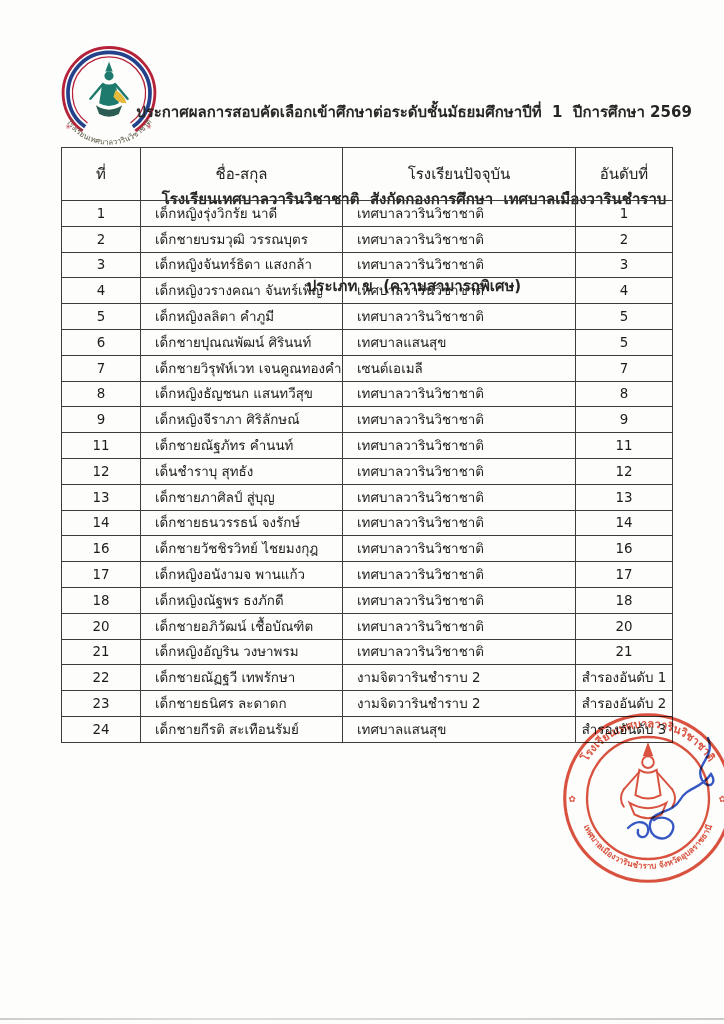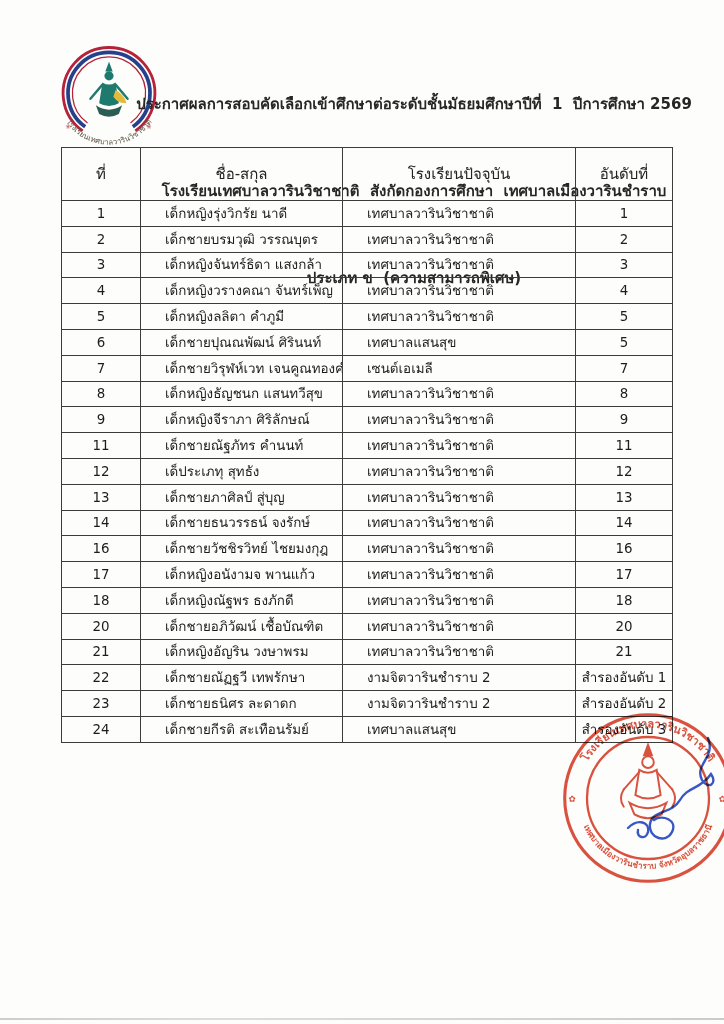--- a/index.html
+++ b/index.html
@@ -4,32 +4,32 @@
 <style>
   html,body{margin:0;padding:0;}
   body{background:#e8e8e8;font-family:"DejaVu Sans","Liberation Sans",sans-serif;}
   .page{
     position:relative;width:724px;height:1024px;margin:0 auto;
     background:#fdfdfb;overflow:hidden;color:#1e1e1e;
   }
   
   .logo{position:absolute;left:54px;top:42px;width:110px;height:118px;}
   .title-block{
-    position:absolute;left:126px;top:32px;width:576px;
+    position:absolute;left:126px;top:40px;width:576px;
     text-align:center;font-weight:700;font-size:15px;line-height:29px;
     color:#262624;white-space:pre-wrap;
   }
   
   .table-wrap{position:absolute;left:61px;top:147px;}
   table{border-collapse:collapse;table-layout:fixed;width:611px;}
   th,td{border:1px solid #3c3c3c;overflow:hidden;white-space:nowrap;}
   thead th{height:50px;font-weight:500;font-size:15px;text-align:center;color:#222;}
   tbody td{height:24.8px;font-size:13.4px;vertical-align:middle;color:#1c1c1c;padding:0;}
   td.c-no,td.c-rank{text-align:center;}
-  td.c-name,td.c-school{padding-left:24px;text-align:left;}
+  td.c-name,td.c-school{padding-left:14px;text-align:left;}
   
   .stamp{position:absolute;left:556px;top:706px;width:184px;height:184px;
          mix-blend-mode:multiply;opacity:.92;pointer-events:none;}
   .signature{position:absolute;left:592px;top:726px;width:140px;height:150px;
          mix-blend-mode:multiply;opacity:.95;pointer-events:none;}
   
   .scan-edge{position:absolute;left:0;right:0;bottom:4px;height:2px;
          background:linear-gradient(to right,#bdbdb9,#d2d2ce 30%,#c6c6c2 70%,#b9b9b5);opacity:.75;}
 </style>
 </head>
@@ -151,21 +151,21 @@
 
           <tr>
             <td class="c-no">11</td>
             <td class="c-name">เด็กชายณัฐภัทร  คำนนท์</td>
             <td class="c-school">เทศบาลวารินวิชาชาติ</td>
             <td class="c-rank">11</td>
           </tr>
 
           <tr>
             <td class="c-no">12</td>
-            <td class="c-name">เด็ประเภทุ  สุทธัง</td>
+            <td class="c-name">เด็นชำราบุ  สุทธัง</td>
             <td class="c-school">เทศบาลวารินวิชาชาติ</td>
             <td class="c-rank">12</td>
           </tr>
 
           <tr>
             <td class="c-no">13</td>
             <td class="c-name">เด็กชายภาศิลป์  สู่บุญ</td>
             <td class="c-school">เทศบาลวารินวิชาชาติ</td>
             <td class="c-rank">13</td>
           </tr>

